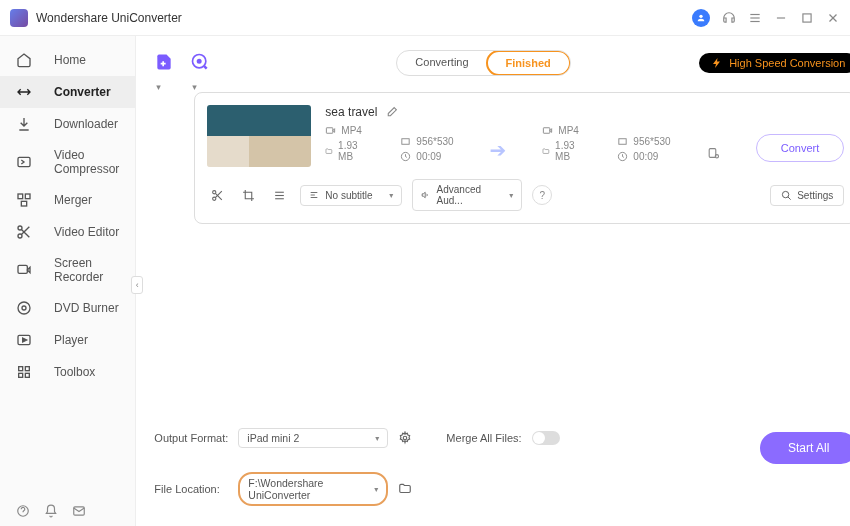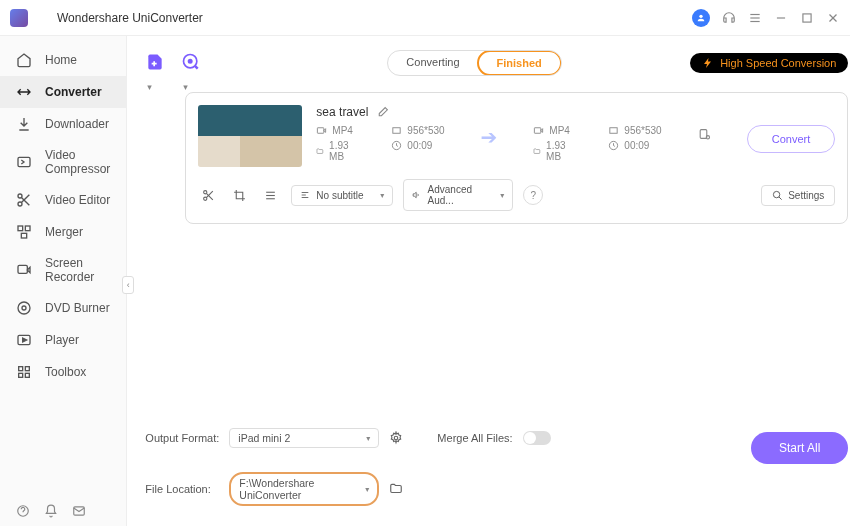--- a/index.html
+++ b/index.html
@@ -1,28 +1,28 @@
 <!DOCTYPE html>
 <html><head>
 <meta charset="utf-8">
 <style>
 * { margin: 0; padding: 0; box-sizing: border-box; font-family: -apple-system, BlinkMacSystemFont, "Segoe UI", Arial, sans-serif; }
 body { width: 850px; height: 526px; background: #fff; overflow: hidden; position: relative; }
 
 .titlebar { height: 36px; display: flex; align-items: center; padding: 0 10px; border-bottom: 1px solid #eee; }
 .logo { width: 18px; height: 18px; background: linear-gradient(135deg, #667eea, #764ba2); border-radius: 4px; margin-right: 8px; }
-.app-title { font-size: 12px; color: #333; margin-left: 21px; }
+.app-title { font-size: 12px; color: #333; }
 .titlebar-right { margin-left: auto; display: flex; align-items: center; gap: 12px; }
 .user-badge { width: 18px; height: 18px; background: #3a7bfd; border-radius: 50%; display: flex; align-items: center; justify-content: center; }
 .user-badge svg { width: 10px; height: 10px; }
 .tb-icon { width: 14px; height: 14px; color: #888; cursor: pointer; }
 
 .main { display: flex; height: 490px; }
 .sidebar { width: 168px; background: #fafafa; border-right: 1px solid #eee; padding-top: 8px; position: relative; }
-.sidebar-item { display: flex; align-items: center; padding: 8px 16px; font-size: 12px; color: #555; cursor: pointer; gap: 13px; }
+.sidebar-item { display: flex; align-items: center; padding: 8px 16px; font-size: 12px; color: #555; cursor: pointer; gap: 22px; }
 .sidebar-item.active { background: #eee; color: #222; font-weight: 600; }
 .sidebar-item .icon { width: 16px; height: 16px; flex-shrink: 0; }
 .sidebar-collapse { position: absolute; right: -8px; top: 240px; width: 12px; height: 18px; background: #fff; border: 1px solid #ddd; border-radius: 3px; display: flex; align-items: center; justify-content: center; font-size: 9px; color: #888; cursor: pointer; }
 .sidebar-footer { position: absolute; bottom: 8px; left: 0; display: flex; gap: 14px; padding: 0 16px; }
 .sf-icon { width: 14px; height: 14px; color: #888; cursor: pointer; }
 
 .content { flex: 1; display: flex; flex-direction: column; padding: 10px 18px 0 18px; position: relative; }
 .toolbar { display: flex; align-items: center; height: 34px; gap: 14px; }
 .tool-btn { width: 22px; height: 22px; color: #7b5cff; cursor: pointer; position: relative; }
 .tool-btn .dd { font-size: 9px; color: #888; margin-left: 2px; }
@@ -33,21 +33,21 @@
 .hsc svg { width: 12px; height: 12px; color: #f7931e; }
 
 .file-card { border: 1px solid #ddd; border-radius: 8px; margin-top: 12px; padding: 12px; margin-left: 40px; }
 .file-row { display: flex; gap: 14px; }
 .thumb { width: 104px; height: 62px; background: linear-gradient(to bottom, #2c5f6f 0%, #2c5f6f 50%, #d4c4a8 50%, #d4c4a8 100%); border-radius: 3px; flex-shrink: 0; position: relative; overflow: hidden; }
 .thumb::before { content:''; position:absolute; left:0; top:50%; width:40%; height:50%; background: rgba(255,255,255,0.4); }
 .file-info { flex: 1; }
 .file-title-row { display: flex; align-items: center; gap: 8px; }
 .file-title { font-size: 12px; color: #333; }
 .edit-icon { width: 13px; height: 13px; color: #888; cursor: pointer; }
-.meta-grid { display: flex; align-items: flex-start; gap: 36px; margin-top: 6px; }
+.meta-grid { display: flex; align-items: flex-end; gap: 36px; margin-top: 6px; }
 .meta-col { display: flex; flex-direction: column; gap: 4px; }
 .meta-item { display: flex; align-items: center; gap: 5px; font-size: 10px; color: #888; }
 .meta-item svg { width: 11px; height: 11px; }
 .arrow { color: #b8c5ff; font-size: 20px; }
 .preset-icon { width: 18px; height: 18px; color: #888; cursor: pointer; }
 .convert-btn { border: 1px solid #c7b8ff; background: #fff; color: #7b5cff; border-radius: 18px; padding: 7px 24px; font-size: 11px; cursor: pointer; }
 
 .file-controls { display: flex; align-items: center; gap: 10px; margin-top: 12px; }
 .ctrl-icon-group { display: flex; gap: 18px; padding: 0 4px; }
 .ctrl-icon { width: 13px; height: 13px; color: #666; cursor: pointer; }
@@ -126,34 +126,34 @@
       </div>
     <div class="sidebar-item">
         <svg class="icon" viewBox="0 0 24 24" fill="none" stroke="currentColor" stroke-width="2">
           <rect x="3" y="5" width="18" height="14" rx="2"></rect>
           <path d="M8 9l4 3-4 3"></path>
         </svg>
         <span>Video Compressor</span>
       </div>
     <div class="sidebar-item">
         <svg class="icon" viewBox="0 0 24 24" fill="none" stroke="currentColor" stroke-width="2">
+          <rect x="3" y="3" width="7" height="7"></rect>
+          <rect x="14" y="3" width="7" height="7"></rect>
+          <rect x="8" y="14" width="8" height="7"></rect>
+        </svg>
+        <span>Merger</span>
+      </div>
+    <div class="sidebar-item">
+        <svg class="icon" viewBox="0 0 24 24" fill="none" stroke="currentColor" stroke-width="2">
           <circle cx="6" cy="6" r="3"></circle>
           <circle cx="6" cy="18" r="3"></circle>
           <line x1="20" y1="4" x2="8.5" y2="15.5"></line>
           <line x1="20" y1="20" x2="8.5" y2="8.5"></line>
         </svg>
         <span>Video Editor</span>
-      </div>
-    <div class="sidebar-item">
-        <svg class="icon" viewBox="0 0 24 24" fill="none" stroke="currentColor" stroke-width="2">
-          <rect x="3" y="3" width="7" height="7"></rect>
-          <rect x="14" y="3" width="7" height="7"></rect>
-          <rect x="8" y="14" width="8" height="7"></rect>
-        </svg>
-        <span>Merger</span>
       </div>
     <div class="sidebar-item">
         <svg class="icon" viewBox="0 0 24 24" fill="none" stroke="currentColor" stroke-width="2">
           <rect x="3" y="5" width="14" height="12" rx="2"></rect>
           <path d="M21 8l-4 4 4 4V8z"></path>
         </svg>
         <span>Screen Recorder</span>
       </div>
     <div class="sidebar-item">
         <svg class="icon" viewBox="0 0 24 24" fill="none" stroke="currentColor" stroke-width="2">

